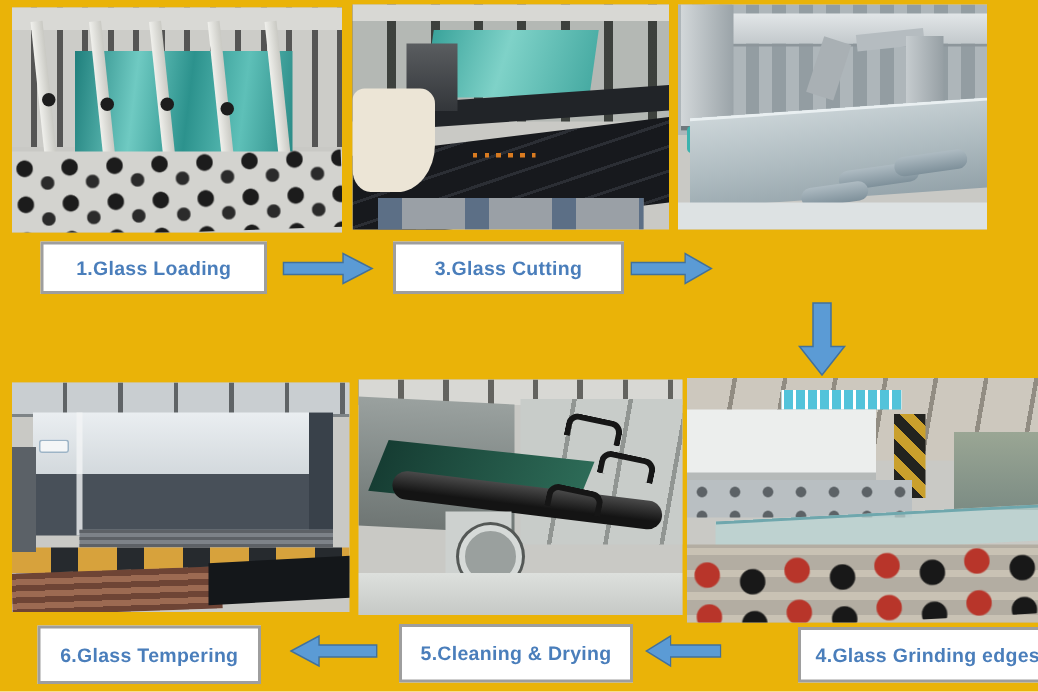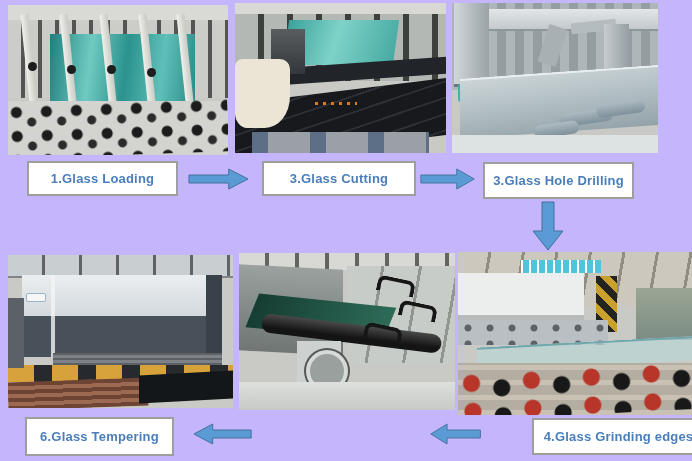--- a/index.html
+++ b/index.html
@@ -1,16 +1,16 @@
 <!DOCTYPE html>
 <html><head>
 <meta charset="utf-8">
 <style>
   html,body{margin:0;padding:0;background:#ffffff;font-family:"Liberation Sans",sans-serif;}
-  .canvas{position:relative;width:692px;height:461px;background:#c4b5fd;overflow:hidden;}
+  .canvas{position:relative;width:692px;height:461px;background:#eab308;overflow:hidden;}
   .photo{position:absolute;overflow:hidden;background:#c9c9c5;}
   .abs{position:absolute;}
   .label-box{position:absolute;background:#ffffff;border:2px solid #9e9e9e;display:flex;align-items:center;justify-content:center;color:#4a7ebb;font-size:13px;font-weight:bold;white-space:nowrap;letter-spacing:.2px;}
   .arrow{position:absolute;}
   .arrow svg{width:100%;height:100%;display:block;}
 
   
   .p1-wall{left:0;top:0;width:100%;height:62%;background:#ccccc8;
     background-image:repeating-linear-gradient(90deg,rgba(55,55,55,0) 0 13px,rgba(55,55,55,.8) 13px 17px);}
   .p1-wall-top{left:0;top:0;width:100%;height:10%;background:#d9d9d5;}
@@ -174,23 +174,20 @@
   <div class="label-box" style="left:262px;top:161px;width:150px;height:31px;">
     <span>3.Glass Cutting</span>
   </div>
 
   <div class="arrow" style="left:420px;top:166px;width:56px;height:26px;">
     <svg viewBox="0 0 64 26" preserveAspectRatio="none">
       <polygon points="1,9 42,9 42,3 62,13 42,23 42,17 1,17" fill="#5b9bd5" stroke="#41719c" stroke-width="1"></polygon>
     </svg>
   </div>
 
-  <div class="label-box" style="left:483px;top:162px;width:147px;height:33px;">
-    <span>3.Glass Hole Drilling</span>
-  </div>
 
   <div class="arrow" style="left:531px;top:201px;width:34px;height:50px;">
     <svg viewBox="0 0 34 50" preserveAspectRatio="none">
       <polygon points="11,1 23,1 23,30 32,30 17,49 2,30 11,30" fill="#5b9bd5" stroke="#41719c" stroke-width="1"></polygon>
     </svg>
   </div>
 
   <div class="photo" style="left:8px;top:255px;width:225px;height:153px;">
     <div class="abs p6-ceil"></div>
     <div class="abs p6-body-top"></div>
@@ -234,20 +231,23 @@
   <div class="label-box" style="left:25px;top:417px;width:145px;height:35px;">
     <span>6.Glass Tempering</span>
   </div>
 
   <div class="arrow" style="left:193px;top:421px;width:60px;height:26px;">
     <svg viewBox="0 0 64 26" preserveAspectRatio="none">
       <polygon points="62,9 21,9 21,3 1,13 21,23 21,17 62,17" fill="#5b9bd5" stroke="#41719c" stroke-width="1"></polygon>
     </svg>
   </div>
 
+  <div class="label-box" style="left:266px;top:416px;width:152px;height:35px;">
+    <span>5.Cleaning &amp; Drying</span>
+  </div>
 
   <div class="arrow" style="left:430px;top:421px;width:52px;height:26px;">
     <svg viewBox="0 0 64 26" preserveAspectRatio="none">
       <polygon points="62,9 21,9 21,3 1,13 21,23 21,17 62,17" fill="#5b9bd5" stroke="#41719c" stroke-width="1"></polygon>
     </svg>
   </div>
 
   <div class="label-box" style="left:488px;top:418px;width:169px;height:33px;margin-left:44px;">
     <span>4.Glass Grinding edges</span>
   </div>

